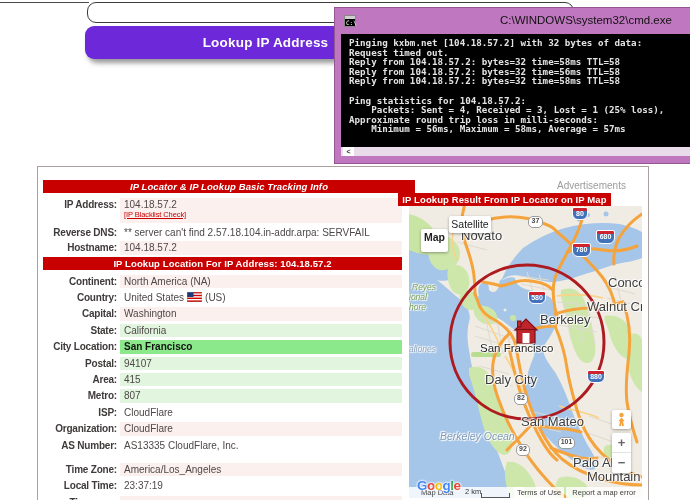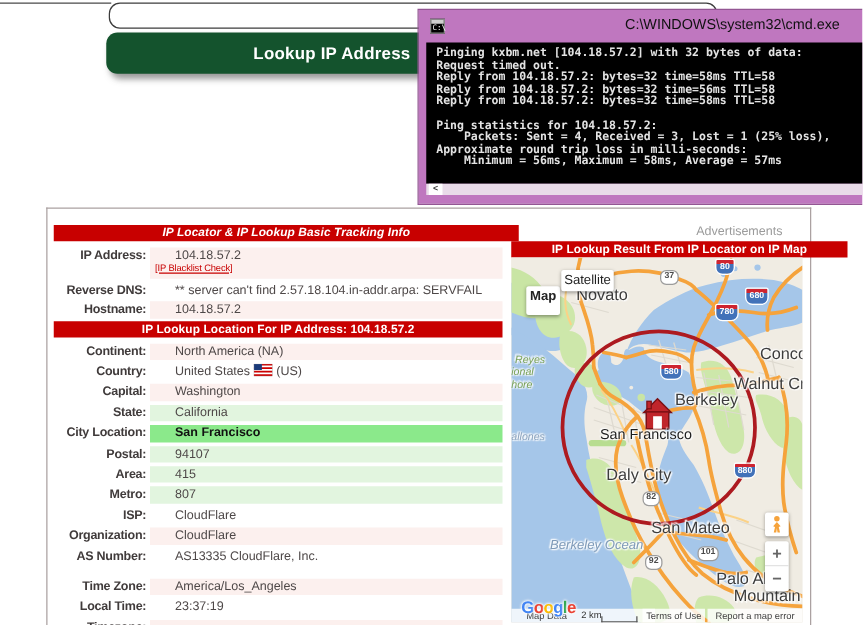--- a/index.html
+++ b/index.html
@@ -3,21 +3,21 @@
 <meta charset="utf-8">
 <style>
   html,body{margin:0;padding:0;background:#fff;}
   #stage{position:relative;width:690px;height:500px;overflow:hidden;background:#fff;
          font-family:"Liberation Sans",sans-serif;}
   
   #top-rule{position:absolute;left:0;top:2px;width:89px;height:0;border-top:1px solid #4a4a4a;}
   #ip-input{position:absolute;left:87px;top:2px;width:487px;height:21px;background:#fff;
             border:1.5px solid #3c3c3c;border-radius:9px;box-sizing:border-box;outline:none;
             font:12px "Liberation Sans",sans-serif;padding:0 8px;color:#222;}
-  #lookup-btn{position:absolute;left:85px;top:26px;width:361px;height:33px;background:#14532d;
+  #lookup-btn{position:absolute;left:85px;top:26px;width:361px;height:33px;background:#6d28d9;
               border-radius:9px;box-shadow:3px 4px 5px rgba(70,70,70,.55);
               color:#fff;font-weight:bold;font-size:13.5px;text-align:center;line-height:33px;
               letter-spacing:.2px;}
   
   #cmd{position:absolute;left:335px;top:8px;width:360px;height:155px;background:#bf77bf;
        outline:1px solid #935693;}
   #cmd-title{position:absolute;left:165px;top:6px;font-size:11.5px;color:#111;white-space:nowrap;}
   #cmd-icon{position:absolute;left:9px;top:7px;width:12px;height:12px;background:#000;
             border:1px solid #888;box-sizing:border-box;}
   #cmd-icon .bar{position:absolute;left:0;top:0;width:100%;height:3px;background:#cfcfcf;}
@@ -29,28 +29,28 @@
   #cmd-scroll{position:absolute;left:6px;top:139px;right:0;height:9px;background:#e9dbe9;}
   #cmd-scroll .larr{position:absolute;left:2px;top:0px;width:11px;height:9px;background:#fff;
                     font-size:7px;line-height:9px;text-align:center;color:#333;font-weight:bold;}
   
   #content{position:absolute;left:37px;top:166px;width:612px;height:334px;background:#fff;
            border:1px solid #aba1a1;border-bottom:none;box-sizing:border-box;}
   .redbar{position:absolute;background:#c80000;color:#fff;font-weight:bold;font-size:9.5px;
           text-align:center;height:13px;line-height:13px;letter-spacing:.1px;}
   #hdr1{left:5px;top:13px;width:372px;font-style:italic;}
   #hdr2{left:5px;top:90px;width:359px;}
-  #hdr3{left:371px;top:26px;width:269px;}
+  #hdr3{left:360px;top:26px;width:213px;}
   #ads{position:absolute;left:519px;top:13px;width:70px;font-size:10px;color:#9b9b9b;}
   
   .trow{position:absolute;left:5px;width:359px;height:16px;}
   .rlabel{position:absolute;left:0;top:2px;width:74px;text-align:right;font-weight:bold;
           font-size:10px;color:#403b3b;letter-spacing:-0.2px;white-space:nowrap;}
   .rval{position:absolute;left:77px;right:0;top:1px;height:13.5px;font-size:10px;color:#4e4848;
-        line-height:13.5px;padding-left:20px;white-space:nowrap;overflow:hidden;}
+        line-height:13.5px;padding-left:4px;white-space:nowrap;overflow:hidden;}
   .bg-pink{background:#fcf0ee;}
   .bg-white{background:transparent;}
   .bg-green{background:#e2f5df;}
   .bg-green2{background:#8be98b;font-weight:bold;color:#111;}
   #row-ip .rval{height:25px;}
   #blk-link{position:absolute;left:81px;top:13px;font-size:7.5px;color:#c80000;
             text-decoration:underline;letter-spacing:-0.1px;}
   .flag{display:inline-block;vertical-align:-1px;margin:0 3px;}
   
   #map{position:absolute;left:371px;top:39px;width:233px;height:292px;overflow:hidden;background:#f0ece2;}

